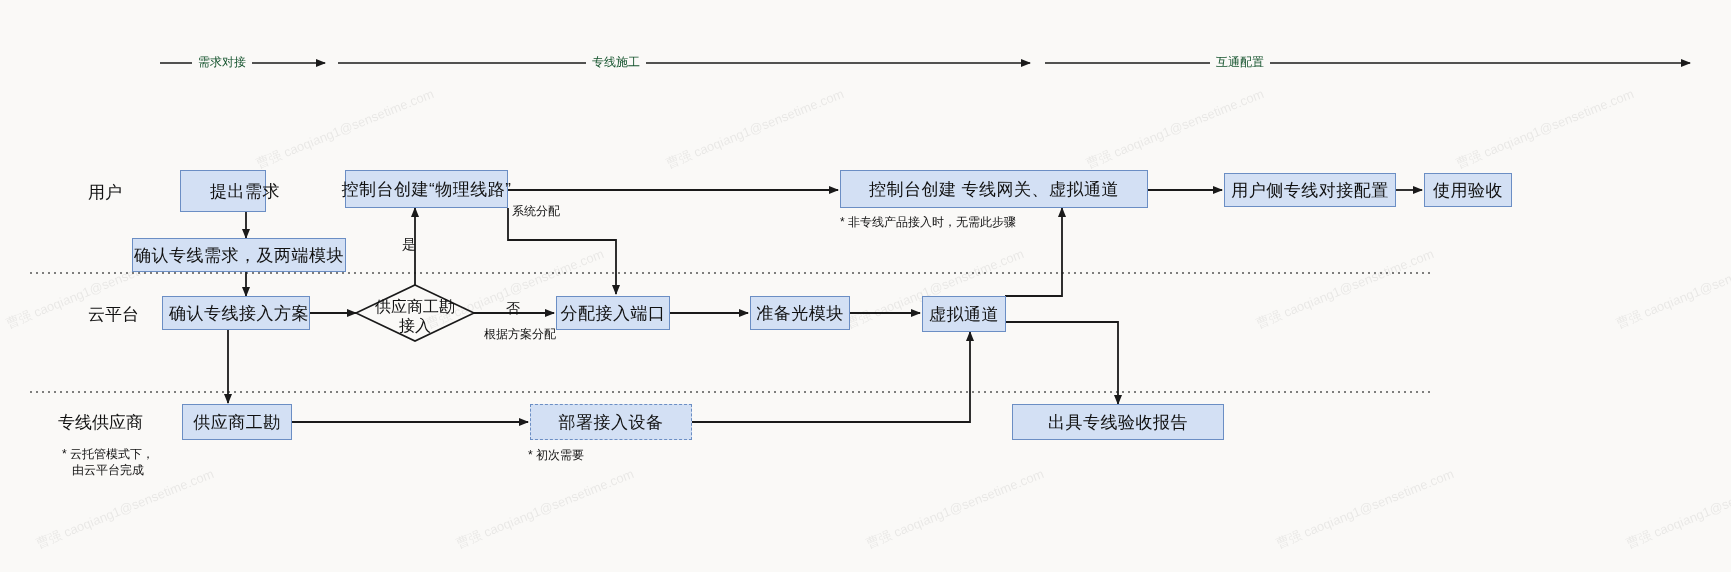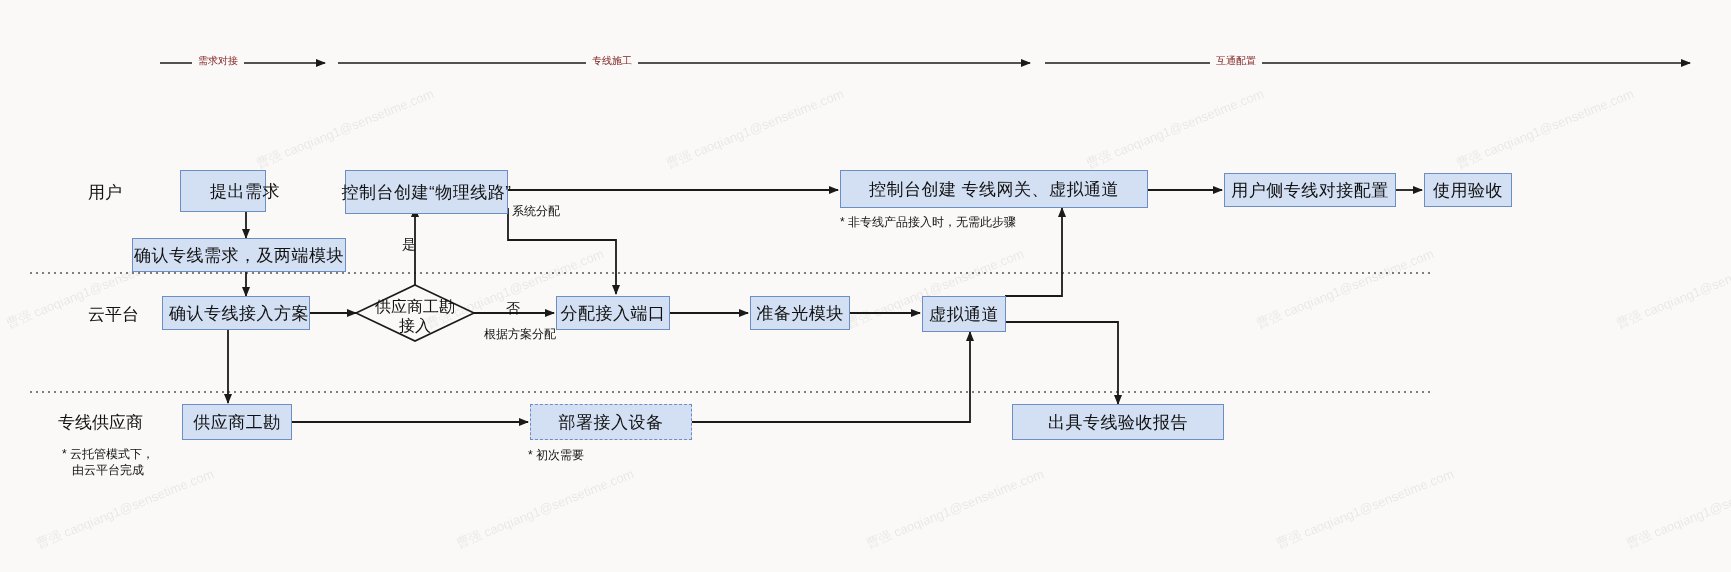--- a/index.html
+++ b/index.html
@@ -17,21 +17,21 @@
     background:#d3e0f4;border:1px solid #6b8ec4;
     display:flex;align-items:center;justify-content:center;
     color:#111;font-size:17px;letter-spacing:.5px;white-space:nowrap;
     z-index:5;
   }
   .box.dashed{border-style:dashed;}
   .swimlabel{
     position:absolute;font-size:17px;color:#111;white-space:nowrap;z-index:5;
   }
   .phase-label{
-    position:absolute;font-size:10px;color:#7f1d1d;background:#faf9f7;
+    position:absolute;font-size:12px;color:#14532d;background:#faf9f7;
     padding:0 6px;white-space:nowrap;z-index:6;
   }
   .edge-label{
     position:absolute;font-size:14px;color:#111;background:rgba(250,249,247,.0);
     white-space:nowrap;z-index:6;
   }
   .note{
     position:absolute;font-size:12px;color:#111;white-space:nowrap;
     line-height:16px;z-index:6;
   }
@@ -115,21 +115,21 @@
   <div class="note" style="left:72px;top:462px;">由云平台完成</div>
 
   <div class="box" style="left:180px;top:170px;width:86px;height:42px;padding-left:44px;">
     <span>提出需求</span>
   </div>
 
   <div class="box" style="left:132px;top:238px;width:214px;height:34px;">
     <span>确认专线需求，及两端模块</span>
   </div>
 
-  <div class="box" style="left:345px;top:170px;width:163px;height:44px;">
+  <div class="box" style="left:345px;top:170px;width:163px;height:38px;">
     <span>控制台创建“物理线路”</span>
   </div>
 
   <div class="box" style="left:840px;top:170px;width:308px;height:38px;">
     <span>控制台创建 专线网关、虚拟通道</span>
   </div>
   <div class="note" style="left:840px;top:214px;">* 非专线产品接入时，无需此步骤</div>
 
   <div class="box" style="left:1224px;top:173px;width:172px;height:34px;">
     <span>用户侧专线对接配置</span>

